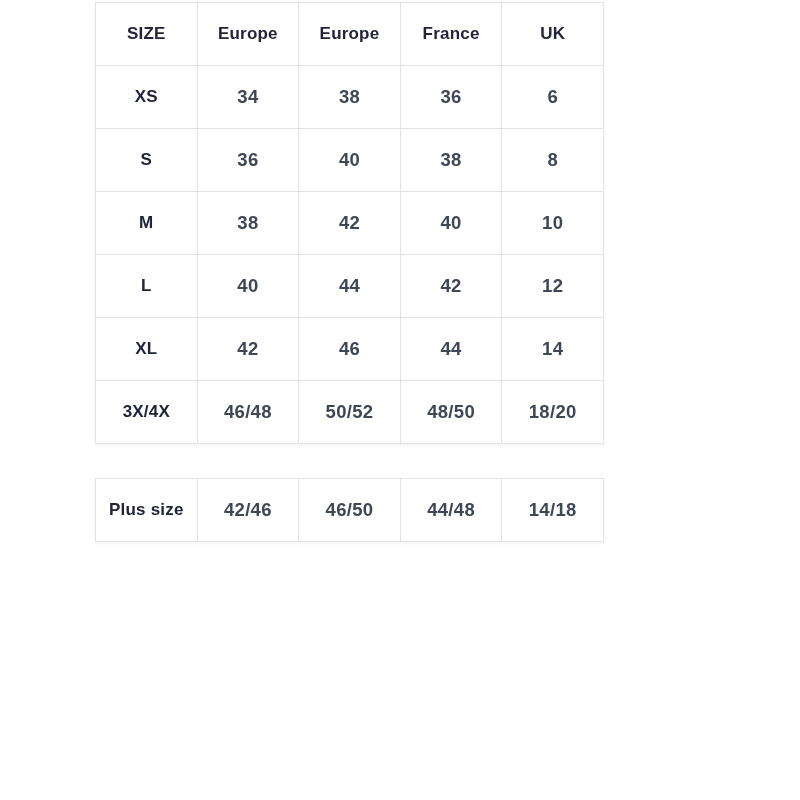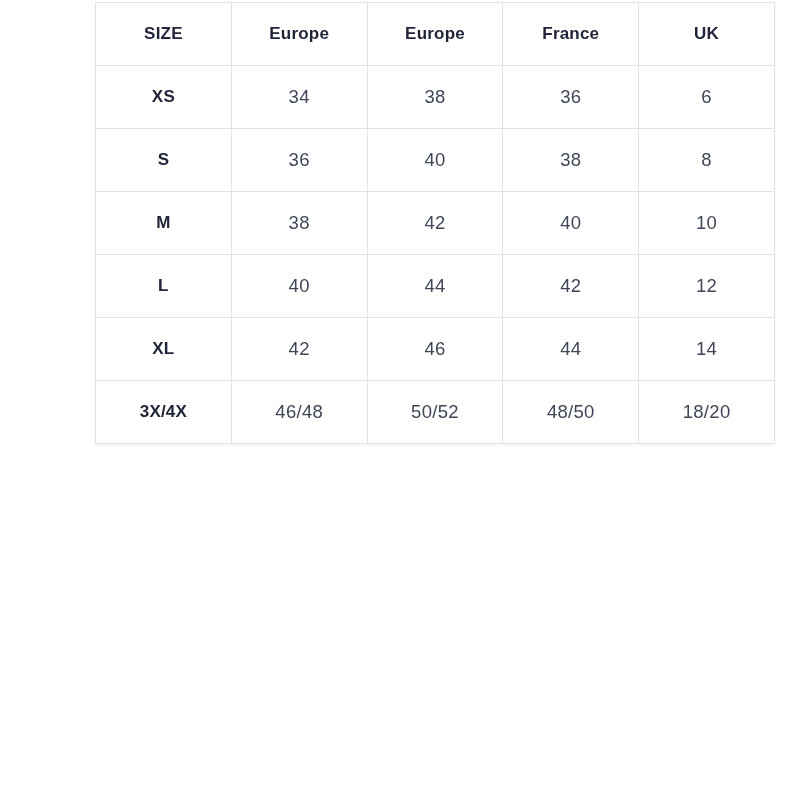--- a/index.html
+++ b/index.html
@@ -15,42 +15,42 @@
     font-family: "Liberation Sans", sans-serif;
   }
   .tables-wrap {
     position: absolute;
     left: 95px;
     top: 2px;
     width: 584px;
   }
   table.size-table {
     border-collapse: collapse;
-    width: 680px;
+    width: 509px;
     table-layout: fixed;
     background: #ffffff;
     box-shadow: 0 2px 2px rgba(0,0,0,0.04);
   }
   table.size-table td,
   table.size-table th {
     border: 1px solid #e3e3e3;
     height: 62px;
     text-align: center;
     vertical-align: middle;
     padding: 0;
     background: #ffffff;
   }
   .lbl {
     font-weight: bold;
     font-size: 17px;
     color: #22253a;
     letter-spacing: 0.2px;
   }
   .val {
-    font-weight: normal;
+    font-weight: bold;
     font-size: 18.5px;
     color: #3f4656;
     letter-spacing: 0.3px;
   }
   .table-gap {
     height: 34px;
   }
 </style>
 </head>
 <body>
@@ -109,17 +109,24 @@
           <td class="val">48/50</td>
           <td class="val">18/20</td>
         </tr>
       </tbody>
     </table>
 
     <div class="table-gap"></div>
 
     <table class="size-table">
       <tbody>
+        <tr>
+          <td class="lbl">Plus size</td>
+          <td class="val">42/46</td>
+          <td class="val">46/50</td>
+          <td class="val">44/48</td>
+          <td class="val">14/18</td>
+        </tr>
       </tbody>
     </table>
 
   </div>
 </div>
 
 </body></html>

